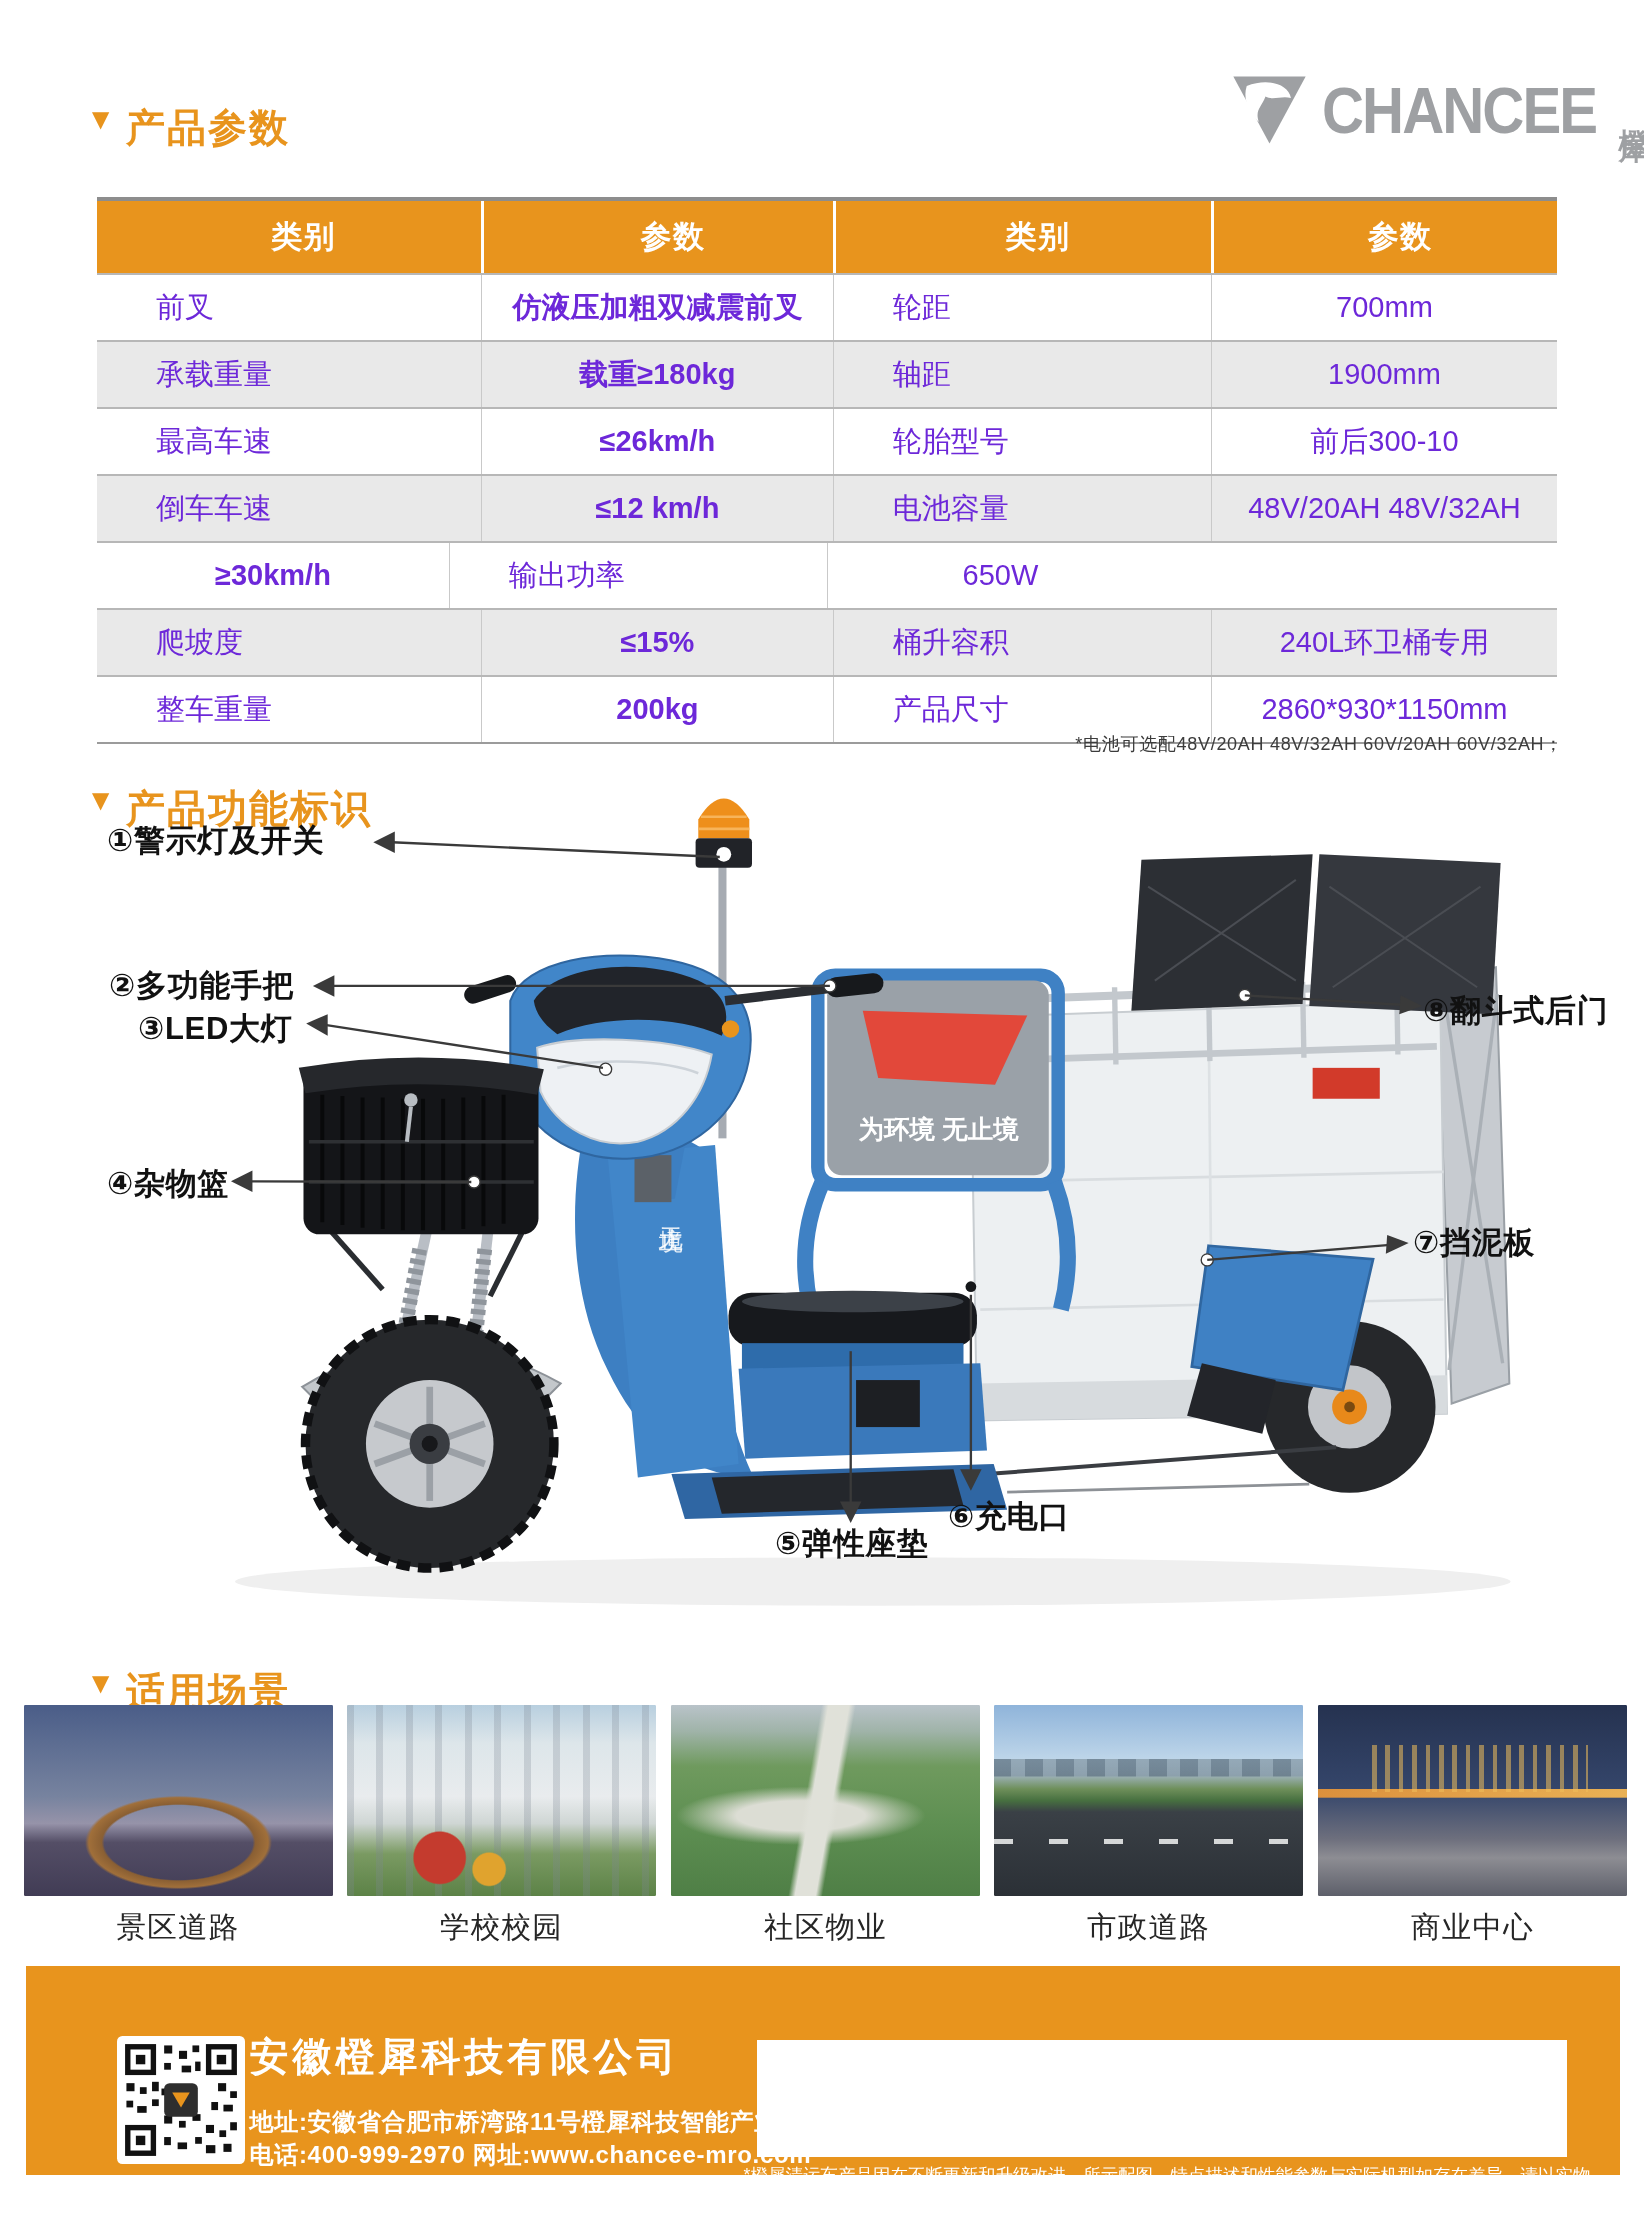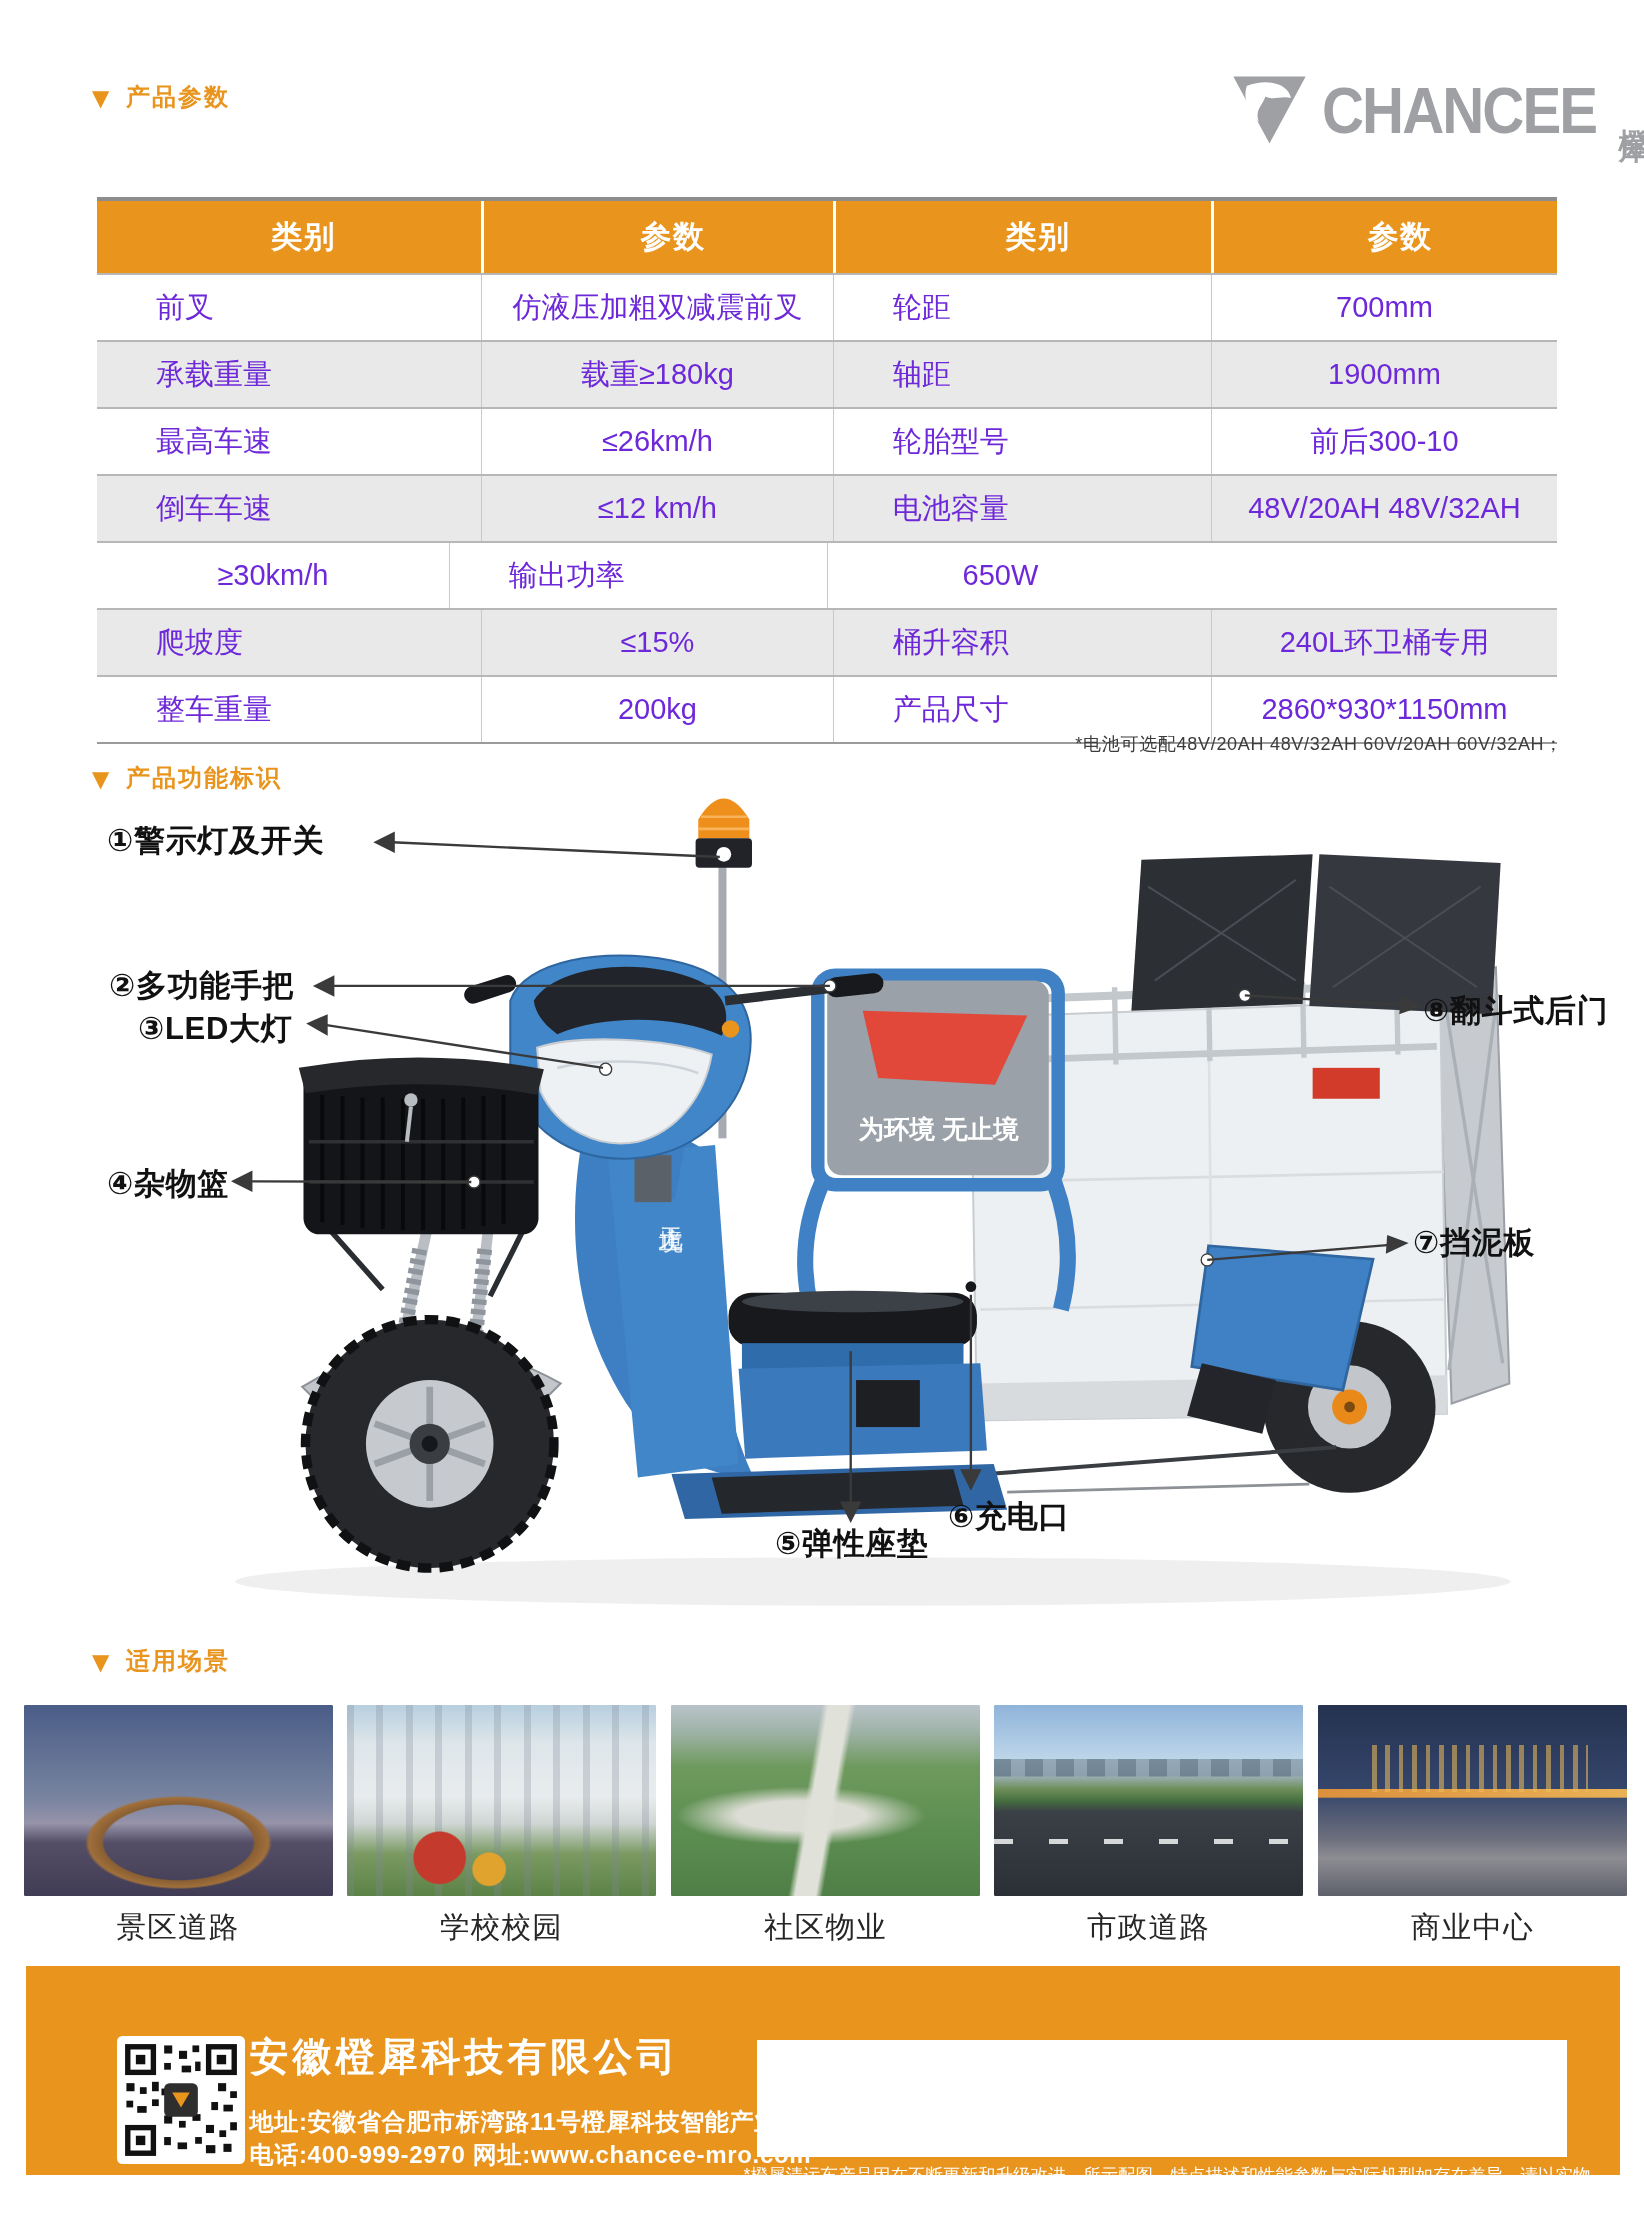--- a/index.html
+++ b/index.html
@@ -3,39 +3,39 @@
 <meta charset="utf-8">
 <style>
   html,body{margin:0;padding:0;background:#fff;}
   .page{
     position:relative;width:1645px;height:2216px;background:#ffffff;overflow:hidden;
     font-family:"Liberation Sans","DejaVu Sans",sans-serif;color:#333;
   }
   
   .sec-title{position:absolute;display:flex;align-items:center;gap:10.7px;}
   .sec-title .tri{color:#E8941D;font-size:29.5px;line-height:1;transform:translateY(1.3px);}
-  .sec-title .txt{color:#E8941D;font-size:24px;font-weight:700;letter-spacing:2px;}
+  .sec-title .txt{color:#E8941D;font-size:39px;font-weight:700;letter-spacing:2px;margin-top:20px;}
   
   .logo{position:absolute;left:1232px;top:75px;display:flex;align-items:center;gap:14.8px;}
   .logo .wordmark{font-size:60px;font-weight:700;color:#9EA0A3;letter-spacing:-2px;transform:scale(0.97,1.08);transform-origin:left center;}
   .logo .cn-vert{writing-mode:vertical-rl;font-size:29.5px;font-weight:700;color:#9EA0A3;letter-spacing:5.4px;line-height:1;}
   
   .param-table{
     position:absolute;left:97px;top:197px;width:1460px;
     border-top:4px solid #8d8d8d;border-bottom:2.7px solid #9b9b9b;
   }
   .t-row{display:flex;width:100%;}
   .t-head{height:72px;background:#E8941D;}
   .t-body{height:65px;border-top:2px solid #b7b7b7;background:#fff;}
   .t-body.alt{background:#E9E9E9;}
   .t-cell{display:flex;align-items:center;box-sizing:border-box;font-size:29px;color:#6d28d9;}
   .t-head .t-cell{justify-content:center;color:#fff;font-size:31px;font-weight:700;letter-spacing:1.3px;padding-left:29px;}
   .t-head .t-cell + .t-cell{border-left:3.4px solid #ffffff;}
   .t-body .t-cell + .t-cell{border-left:1.3px solid #c9c9c9;}
-  .w1{width:26.3%;} .w2{width:24.1%;} .w3{width:25.9%;} .w4{width:23.7%;}
+  .w1{width:26.3%;} .w2{width:24.1%;font-weight:bold;} .w3{width:25.9%;} .w4{width:23.7%;}
   .t-cell.cat{padding-left:59px;}
   .t-cell.val{justify-content:center;text-align:center;padding:0 6.7px;}
   .footnote{position:absolute;right:82px;top:732px;font-size:18px;color:#3c3c3c;letter-spacing:0.7px;}
   
   .vehicle-wrap{position:absolute;left:0;top:779px;width:1645px;height:853px;}
   .callout{position:absolute;font-size:31px;font-weight:700;color:#111;white-space:nowrap;letter-spacing:0.7px;}
   
   .scene{position:absolute;top:1705px;width:309px;height:191px;border-radius:1.3px;}
   .scene-caption{position:absolute;top:1908px;width:309px;text-align:center;font-size:29.5px;color:#262626;letter-spacing:1.3px;}
   .s1{background:

